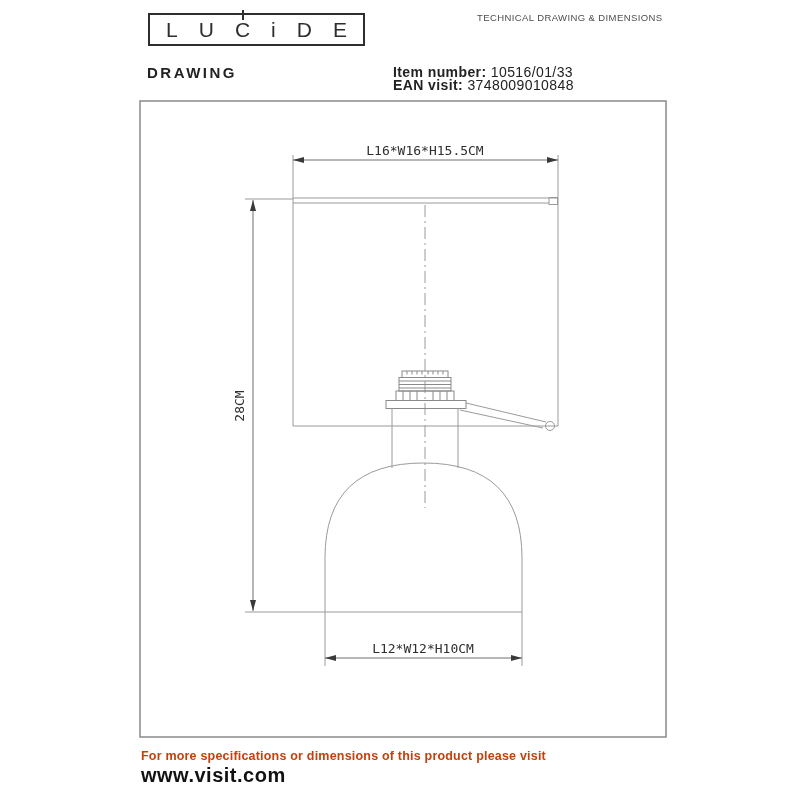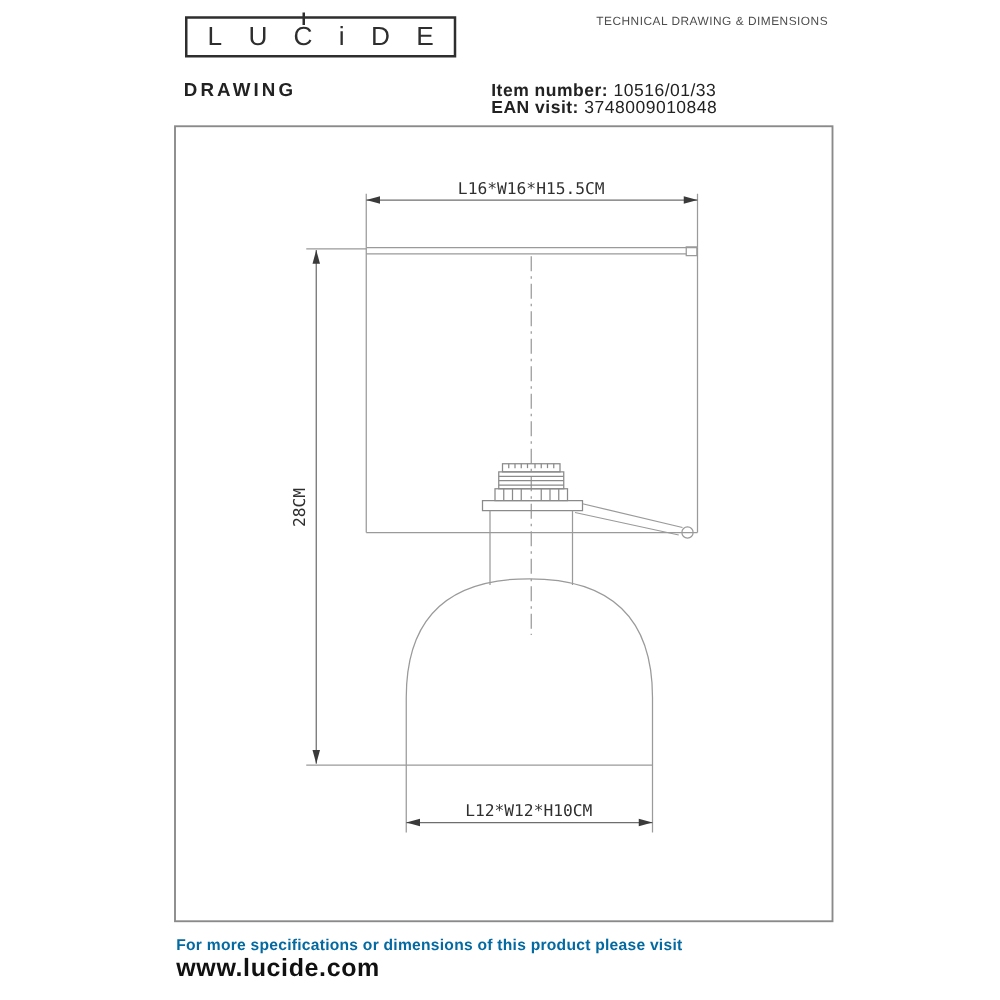--- a/index.html
+++ b/index.html
@@ -16,21 +16,21 @@
   .logo-letter.c-letter::before{content:"";position:absolute;left:50%;top:-9px;width:2px;height:10px;
                background:#2e2e2e;}
   #tagline{left:477px;top:12px;font-size:9.5px;letter-spacing:0.4px;color:#4d4d4d;}
   #product-name{left:147px;top:64px;font-size:15px;font-weight:700;letter-spacing:2.5px;color:#222;}
   .meta-line{left:393px;font-size:14px;color:#222;letter-spacing:0.4px;}
   #item-line{top:64px;}
   #ean-line{top:77px;}
   .meta-label{font-weight:700;}
 
   
-  #footer-line1{left:141px;top:749px;font-size:12.5px;font-weight:700;color:#0369a1;letter-spacing:0.2px;}
+  #footer-line1{left:141px;top:749px;font-size:12.5px;font-weight:700;color:#c2410c;letter-spacing:0.2px;}
   #footer-line2{left:141px;top:764px;font-size:20px;font-weight:700;color:#111;letter-spacing:0.5px;}
 
   
   svg{position:absolute;left:0;top:0;}
   .geo{stroke:#9a9a9a;stroke-width:1;fill:none;}
   .geo-d{stroke:#8a8a8a;stroke-width:1;fill:none;}
   .dim{stroke:#6e6e6e;stroke-width:1;fill:none;}
   .arrow{fill:#3a3a3a;stroke:none;}
   .dim-text{font-family:"DejaVu Sans Mono", monospace;font-size:13px;fill:#2f2f2f;letter-spacing:0px;}
   .center-line{stroke:#9a9a9a;stroke-width:1;stroke-dasharray:12 4 2 4;fill:none;}
@@ -142,15 +142,15 @@
 
     <g>
       <line class="dim" x1="325" y1="658" x2="522" y2="658"></line>
       <polygon class="arrow" points="325,658 336,655 336,661"></polygon>
       <polygon class="arrow" points="522,658 511,655 511,661"></polygon>
       <text class="dim-text" x="423" y="653" text-anchor="middle">L12*W12*H10CM</text>
     </g>
   </svg>
 
   <div id="footer-line1" class="abs">For more specifications or dimensions of this product please visit</div>
-  <div id="footer-line2" class="abs">www.lucide.com</div>
+  <div id="footer-line2" class="abs">www.visit.com</div>
 
 </div>
 
 </body></html>

